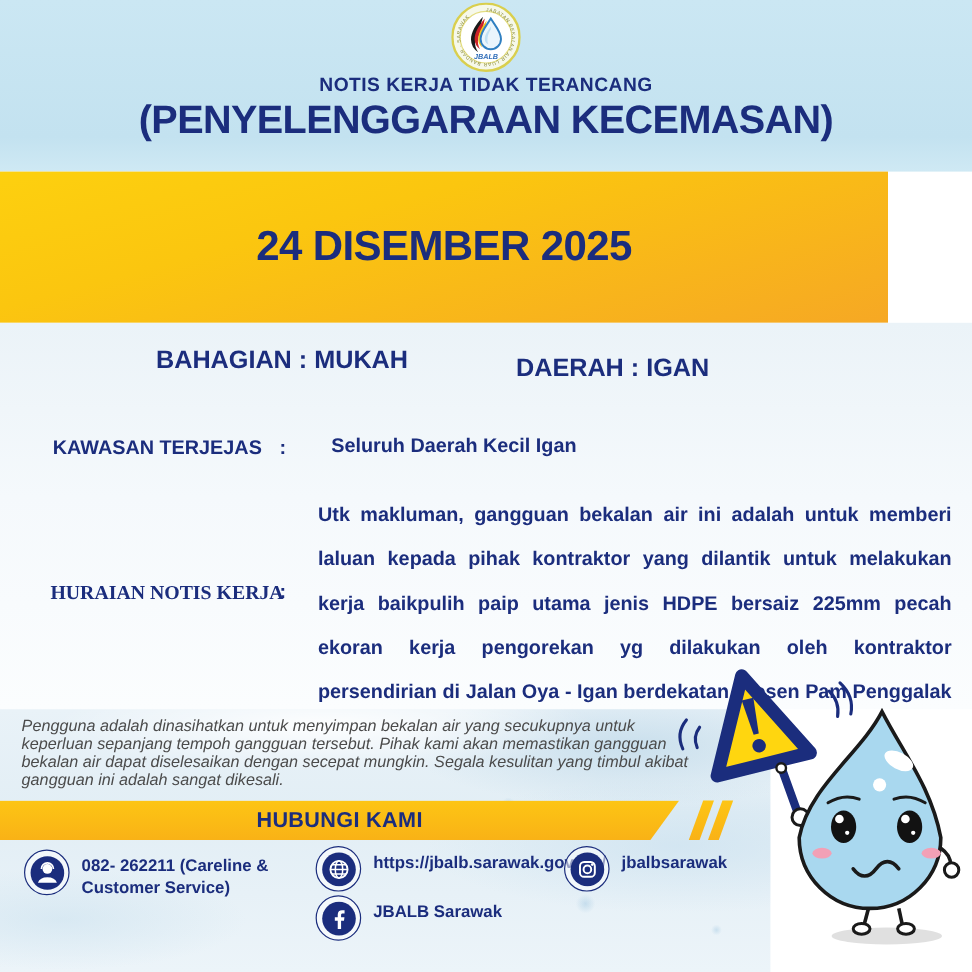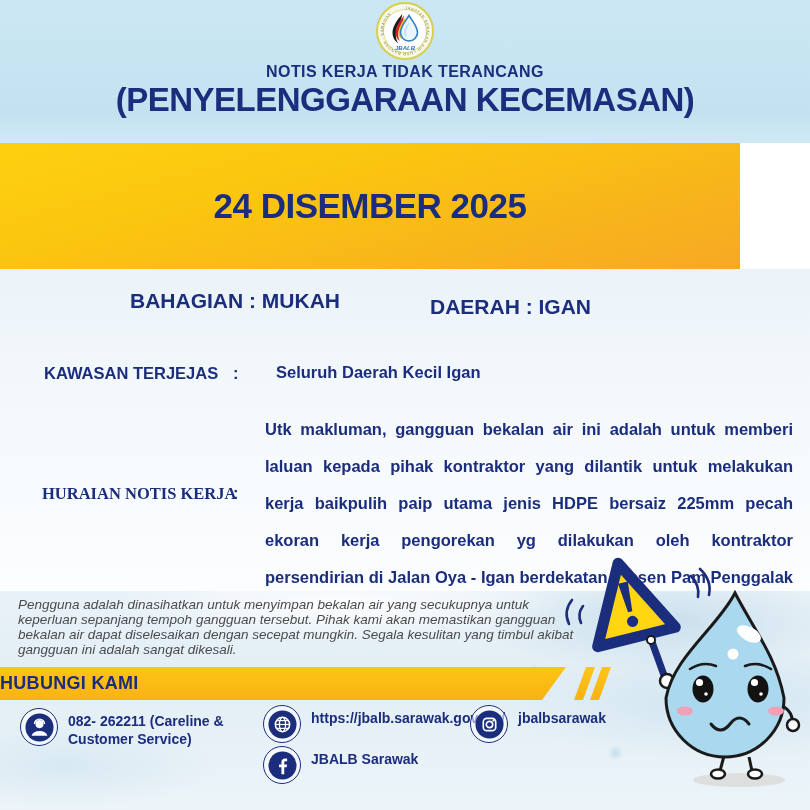--- a/index.html
+++ b/index.html
@@ -39,40 +39,40 @@
   .row1-value{left:265px;top:94px;margin-left:11px;}
   .row2-label{left:30px;top:215px;font-family:Liberation Serif, serif;}
   .row2-colon{left:233px;top:215px;}
   .row2-para{
     position:absolute;left:265px;top:142px;width:528px;
     font-size:16.5px;font-weight:bold;color:#1b2d7d;line-height:37px;
     text-align:justify;text-align-last:left;
   }
   
   .sec-bottom{
-    position:absolute;left:0;top:591px;width:810px;height:219px;
+    position:absolute;left:0;top:591px;width:642px;height:219px;
     background-image:
       radial-gradient(ellipse 320px 55px at 42% 6%, rgba(255,255,255,.9), rgba(255,255,255,0) 70%),
       radial-gradient(ellipse 260px 70px at 82% 14%, rgba(186,214,231,.65), rgba(255,255,255,0) 72%),
       radial-gradient(ellipse 300px 80px at 88% 52%, rgba(197,222,238,.55), rgba(255,255,255,0) 70%),
       radial-gradient(ellipse 220px 60px at 8% 80%, rgba(200,224,238,.5), rgba(255,255,255,0) 70%),
       radial-gradient(circle 9px at 76% 74%, rgba(170,205,228,.55), rgba(255,255,255,0) 90%),
       radial-gradient(circle 6px at 66% 36%, rgba(170,205,228,.5), rgba(255,255,255,0) 90%),
       radial-gradient(circle 5px at 93% 84%, rgba(170,205,228,.5), rgba(255,255,255,0) 90%),
       linear-gradient(180deg,#e9f2f8 0%,#e2eef5 40%,#ecf4f9 100%);
   }
   .advisory{
     position:absolute;left:18px;top:6px;width:556px;margin:0;
     font-size:13.5px;font-style:italic;color:#4b4b4b;line-height:15px;font-weight:500;
   }
   .contact-banner{
     position:absolute;left:0;top:76px;width:566px;height:33px;
     background:linear-gradient(180deg,#fdc514 0%,#f9b216 100%);
     clip-path:polygon(0 0,100% 0,calc(100% - 24px) 100%,0 100%);
-    display:flex;align-items:center;justify-content:flex-start;
+    display:flex;align-items:center;justify-content:center;
   }
   .contact-heading{font-size:18px;font-weight:bold;color:#1b2d7d;letter-spacing:.3px;}
   .stripe{position:absolute;top:76px;width:9px;height:33px;background:linear-gradient(180deg,#fdc514,#f9b216);transform:skewX(-20deg);}
   .stripe-1{left:580px;}
   .stripe-2{left:596px;}
   .contact-item{position:absolute;display:flex;gap:10px;align-items:flex-start;}
   .contact-text{font-size:14px;font-weight:bold;color:#1b2d7d;line-height:1.25;padding-top:5px;}
   .ci-phone{left:20px;top:117px;width:260px;}
   .ci-web{left:263px;top:114px;}
   .ci-fb{left:263px;top:155px;}

